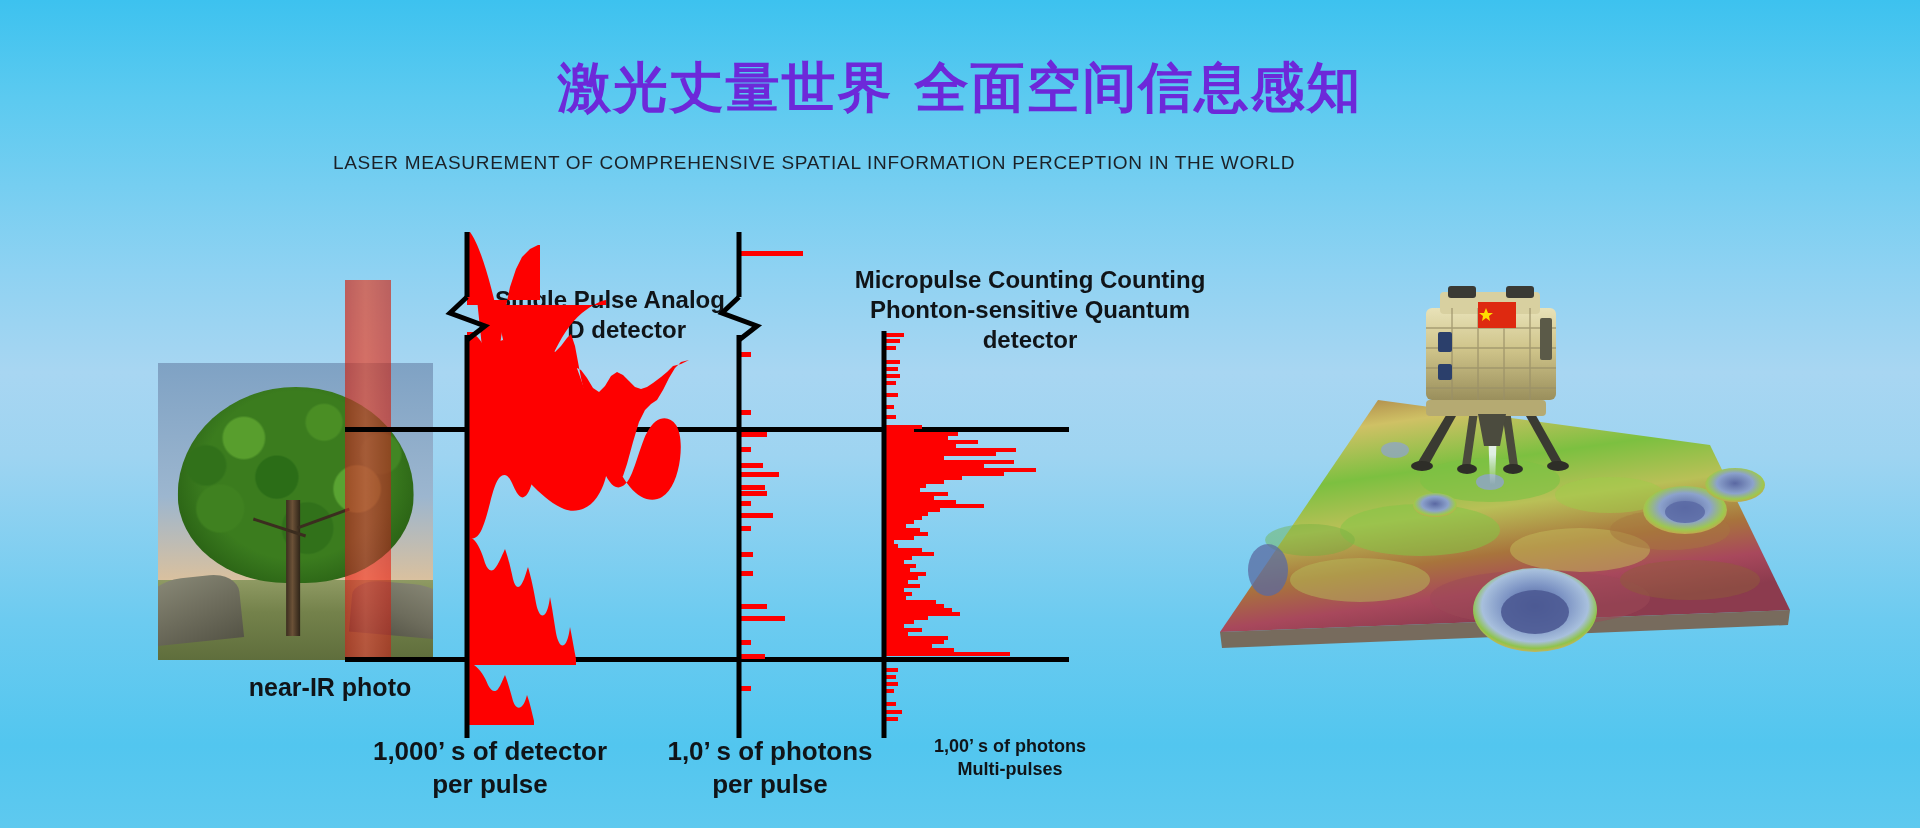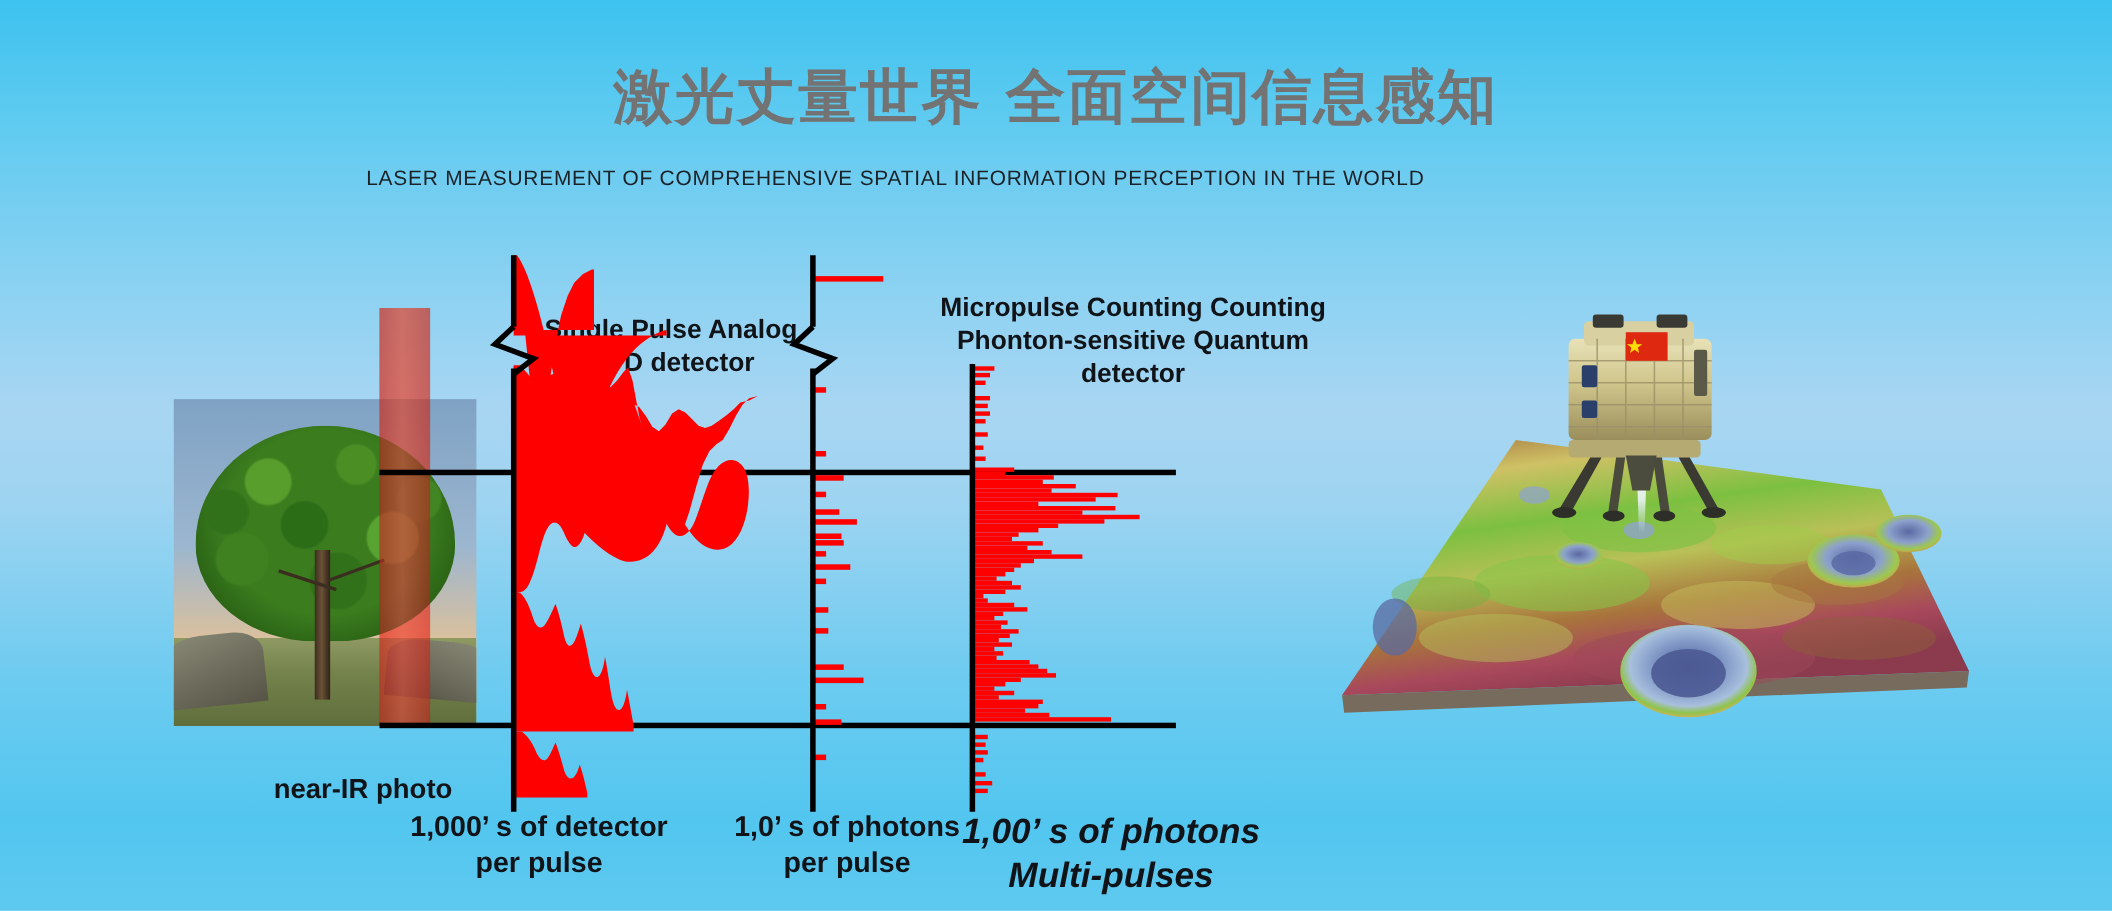--- a/index.html
+++ b/index.html
@@ -16,21 +16,21 @@
        #6ccbf0 75%,
        #52c6ef 90%,
        #5ec9ef 100%);
     position:relative;
   }
   #stage{position:absolute;left:0;top:0;width:1920px;height:828px;}
 
   
   .title{
     position:absolute;left:0;top:52px;width:1920px;text-align:center;
-    font-size:54px;font-weight:bold;color:#737373;letter-spacing:2px;
+    font-size:54px;font-weight:bold;color:#6d28d9;letter-spacing:2px;
     font-family:"DejaVu Sans","Liberation Sans",sans-serif;
     white-space:nowrap;
   }
   .subtitle{
     position:absolute;left:0;top:152px;width:1628px;text-align:center;
     font-size:19px;color:#1b2127;letter-spacing:.7px;font-weight:400;
     white-space:nowrap;
   }
 
   
@@ -103,21 +103,21 @@
     <div class="wallR"></div>
     <div class="canopy"></div>
     <div class="trunk"></div>
     <div class="branchL"></div>
     <div class="branchR"></div>
   </div>
   <div class="laserband"></div>
   <div class="laserband2"></div>
 
 
-  <div class="lbl" style="left:200px;top:702px;width:260px;font-size:25px;">near-IR photo</div>
+  <div class="lbl" style="left:200px;top:672px;width:260px;font-size:25px;">near-IR photo</div>
 
   <div class="lbl" style="left:470px;top:285px;width:280px;font-size:24px;">Single Pulse Analog
 APD detector</div>
 
   <div class="lbl" style="left:820px;top:265px;width:420px;font-size:24px;">Micropulse Counting Counting
 Phonton-sensitive Quantum detector</div>
 
   <div class="hline" style="left:345px;top:427px;width:724px;"></div>
   <div class="hline" style="left:345px;top:657px;width:724px;"></div>
 
@@ -327,21 +327,21 @@
       <rect x="26" y="382" width="16" height="4"></rect>
       <rect x="26" y="389" width="12" height="4"></rect>
     </g>
     <line x1="24" y1="3" x2="24" y2="410" stroke="#000" stroke-width="5"></line>
   </svg>
 
   <div class="lbl" style="left:340px;top:735px;width:300px;font-size:26px;">1,000’ s of detector
 per pulse</div>
   <div class="lbl" style="left:620px;top:735px;width:300px;font-size:26px;">1,0’ s of photons
 per pulse</div>
-  <div class="lbl" style="left:860px;top:735px;width:300px;font-size:32px;font-style:italic;">1,00’ s of photons
+  <div class="lbl" style="left:860px;top:735px;width:300px;font-size:18px;">1,00’ s of photons
 Multi-pulses</div>
 
   <svg style="position:absolute;left:1190px;top:280px;" width="640" height="470" viewBox="0 0 640 470">
     <defs>
       <linearGradient id="demGrad" x1="0" y1="0" x2="0.35" y2="1">
         <stop offset="0%" stop-color="#9c6a3c"></stop>
         <stop offset="18%" stop-color="#cfc165"></stop>
         <stop offset="38%" stop-color="#7cc040"></stop>
         <stop offset="56%" stop-color="#b9c057"></stop>
         <stop offset="74%" stop-color="#a8743c"></stop>

